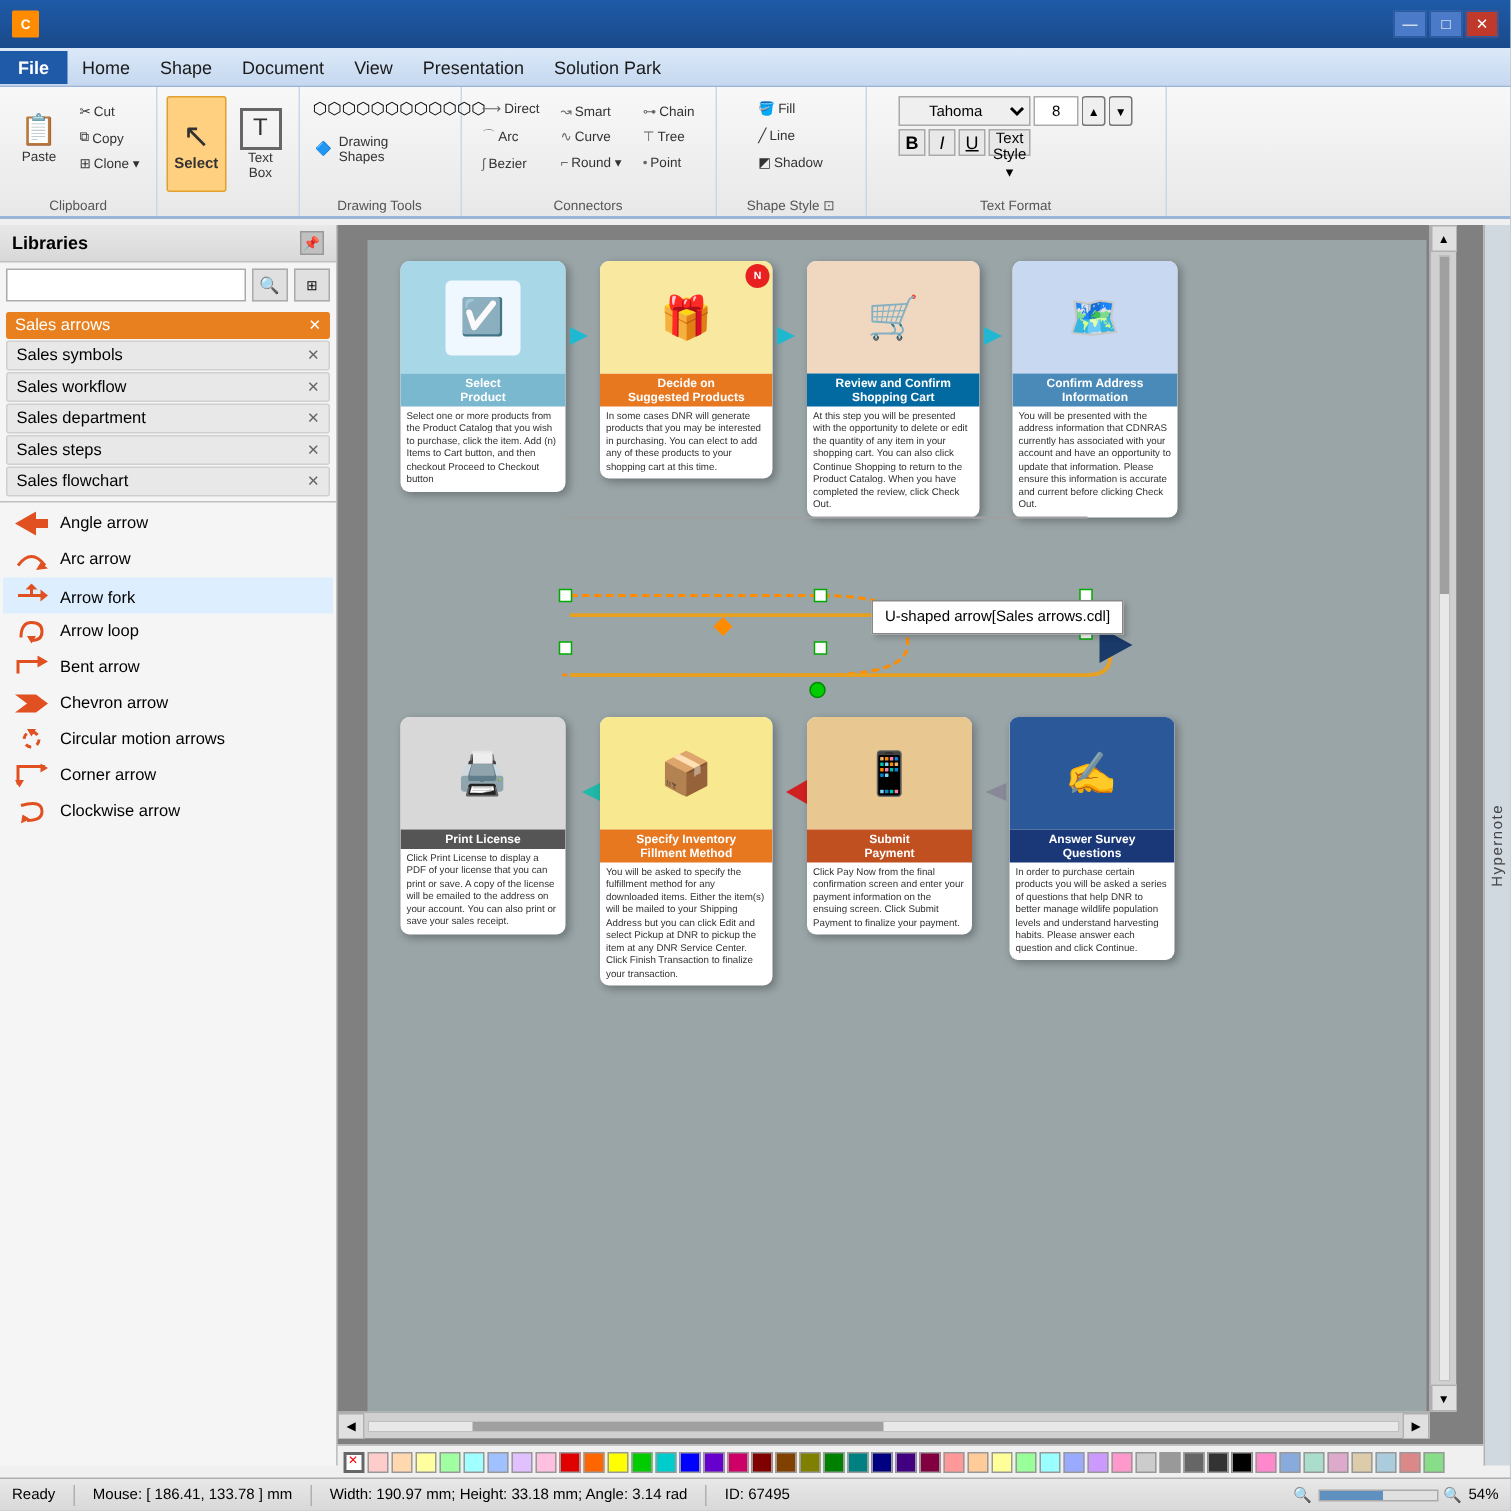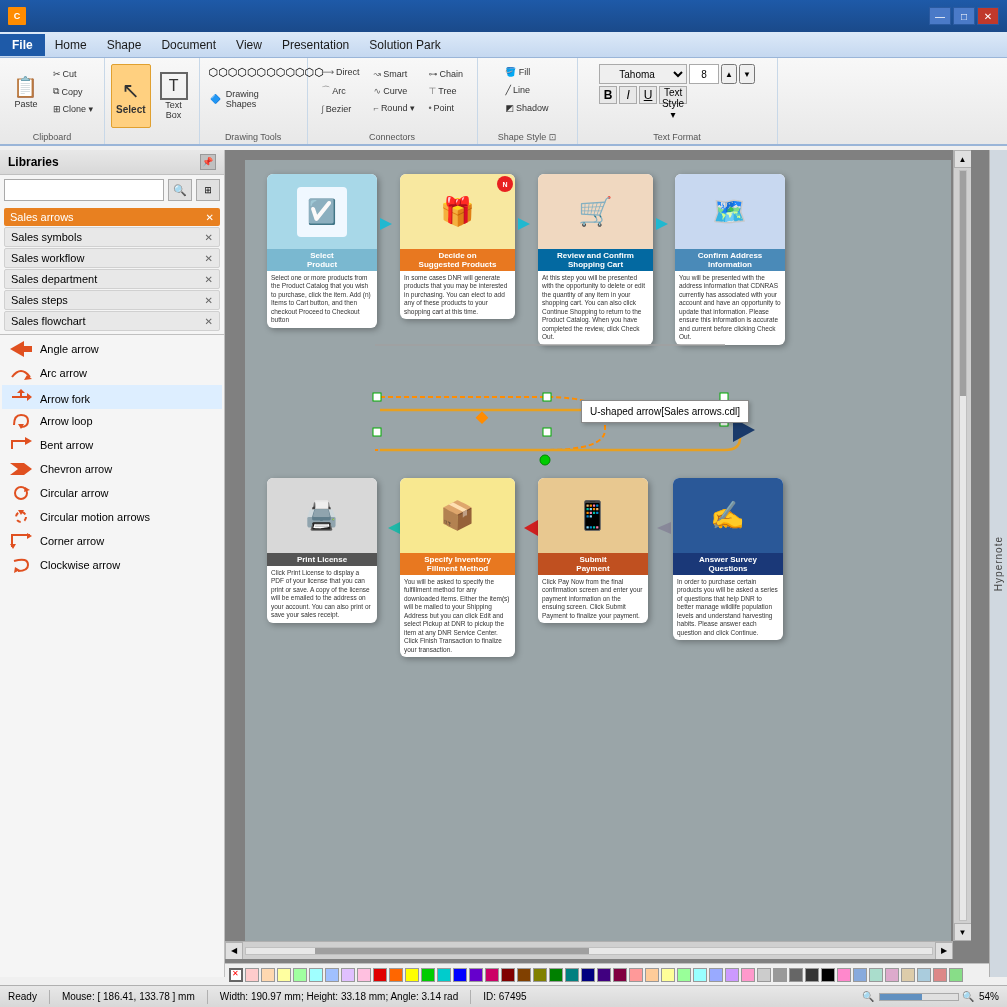--- a/index.html
+++ b/index.html
@@ -390,29 +390,20 @@
       </div>
       <span>Bent arrow</span>
     </div>
     <div class="shape-item">
       <div class="shape-icon">
         <svg width="22" height="16">
             <polygon points="0,2 14,2 22,8 14,14 0,14 8,8" fill="#e05020"></polygon>
           </svg>
       </div>
       <span>Chevron arrow</span>
-    </div>
-    <div class="shape-item">
-      <div class="shape-icon">
-        <svg width="22" height="16">
-            <circle cx="11" cy="8" r="6" stroke="#e05020" stroke-width="2" fill="none"></circle>
-            <polygon points="15,2 20,5 14,7" fill="#e05020"></polygon>
-          </svg>
-      </div>
-      <span>Circular arrow</span>
     </div>
     <div class="shape-item">
       <div class="shape-icon">
         <svg width="22" height="16">
             <circle cx="11" cy="8" r="5" stroke="#e05020" stroke-width="2" fill="none" stroke-dasharray="4,4"></circle>
             <polygon points="8,1 11,6 14,1" fill="#e05020"></polygon>
           </svg>
       </div>
       <span>Circular motion arrows</span>
     </div>

